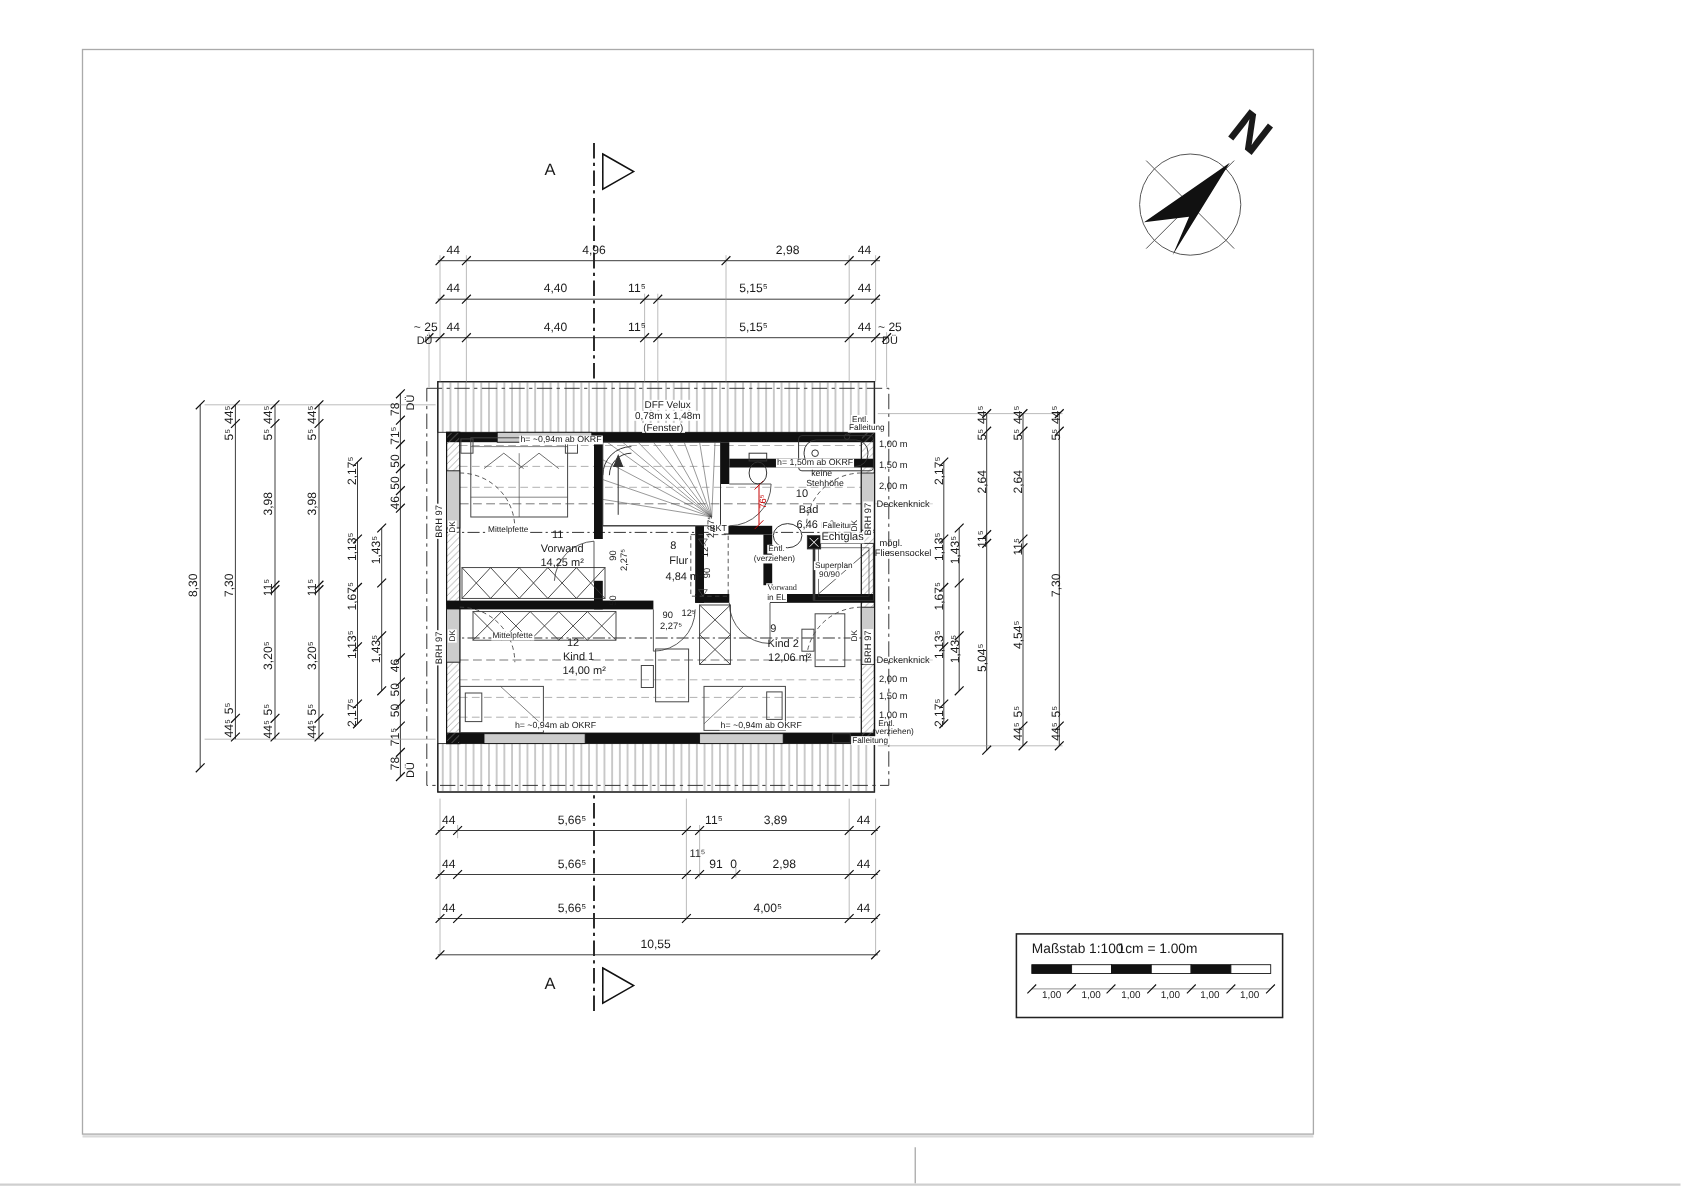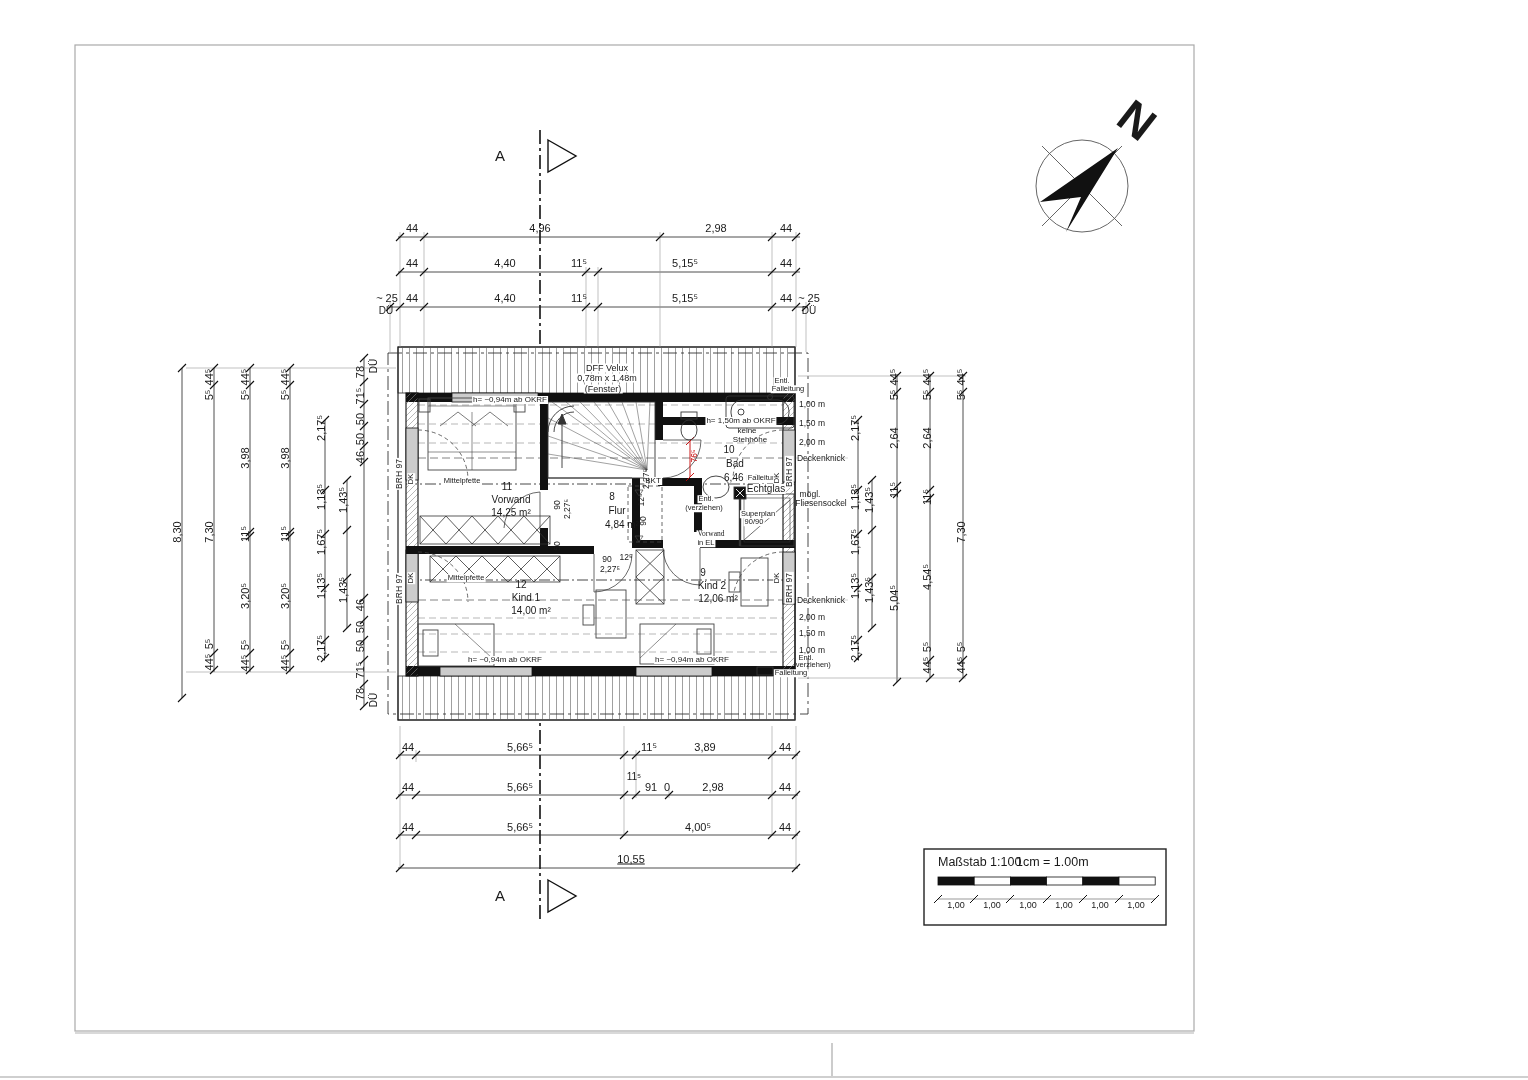--- a/index.html
+++ b/index.html
@@ -259,21 +259,21 @@
       <span class="lbl" style="left: 408px; top: 787px; transform: translate(-50%, -50%);">44</span>
       <span class="lbl" style="left: 520px; top: 787px; transform: translate(-50%, -50%);">5,66⁵</span>
       <span class="lbl" style="left: 651px; top: 787px; transform: translate(-50%, -50%);">91</span>
       <span class="lbl" style="left: 667px; top: 787px; transform: translate(-50%, -50%);">0</span>
       <span class="lbl" style="left: 713px; top: 787px; transform: translate(-50%, -50%);">2,98</span>
       <span class="lbl" style="left: 785px; top: 787px; transform: translate(-50%, -50%);">44</span>
       <span class="lbl" style="left: 408px; top: 827px; transform: translate(-50%, -50%);">44</span>
       <span class="lbl" style="left: 520px; top: 827px; transform: translate(-50%, -50%);">5,66⁵</span>
       <span class="lbl" style="left: 698px; top: 827px; transform: translate(-50%, -50%);">4,00⁵</span>
       <span class="lbl" style="left: 785px; top: 827px; transform: translate(-50%, -50%);">44</span>
-      <span class="lbl" style="left: 631px; top: 859px; transform: translate(-50%, -50%); text-decoration: underline;">10,55</span>
+      <span class="lbl" style="left: 596px; top: 859px; transform: translate(-50%, -50%);">10,55</span>
       <span class="lbl" style="left: 177px; top: 532px; transform: translate(-50%, -50%) rotate(-90deg);">8,30</span>
       <span class="lbl" style="left: 209px; top: 377px; transform: translate(-50%, -50%) rotate(-90deg);">44⁵</span>
       <span class="lbl" style="left: 209px; top: 395px; transform: translate(-50%, -50%) rotate(-90deg);">5⁵</span>
       <span class="lbl" style="left: 209px; top: 532px; transform: translate(-50%, -50%) rotate(-90deg);">7,30</span>
       <span class="lbl" style="left: 209px; top: 644px; transform: translate(-50%, -50%) rotate(-90deg);">5⁵</span>
       <span class="lbl" style="left: 209px; top: 662px; transform: translate(-50%, -50%) rotate(-90deg);">44⁵</span>
       <span class="lbl" style="left: 245px; top: 377px; transform: translate(-50%, -50%) rotate(-90deg);">44⁵</span>
       <span class="lbl" style="left: 245px; top: 395px; transform: translate(-50%, -50%) rotate(-90deg);">5⁵</span>
       <span class="lbl" style="left: 245px; top: 458px; transform: translate(-50%, -50%) rotate(-90deg);">3,98</span>
       <span class="lbl" style="left: 245px; top: 534px; transform: translate(-50%, -50%) rotate(-90deg);">11⁵</span>

